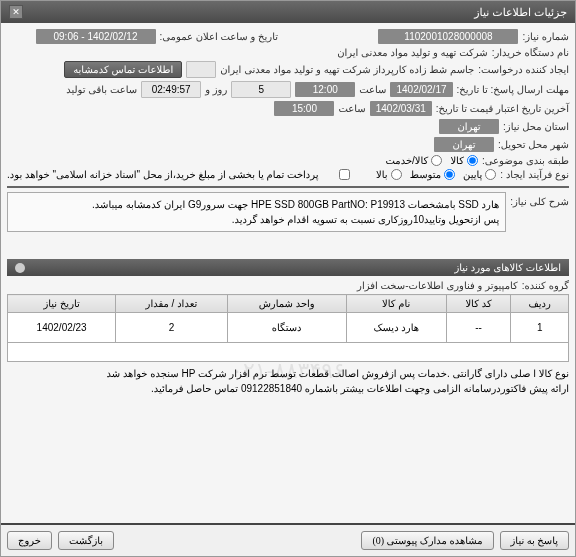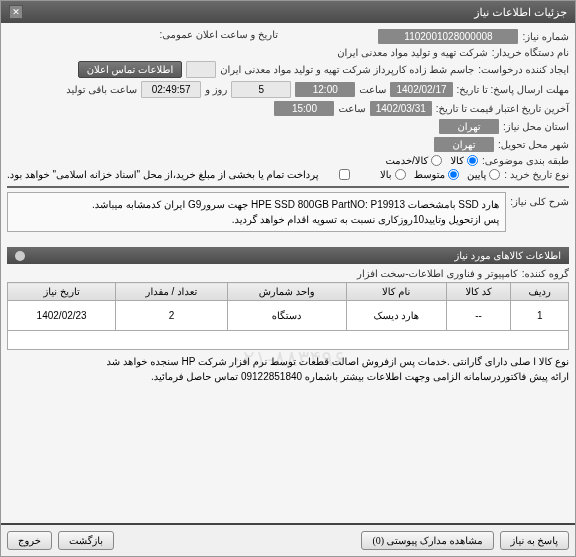--- a/index.html
+++ b/index.html
@@ -103,21 +103,21 @@
   border: none;
   border-top: 2px solid #666;
   margin: 6px 0 4px;
 }
 .desc-box {
   border: 1px solid #aaa;
   background: #fafafa;
   padding: 4px 6px;
   font-size: 10px;
   line-height: 1.5;
-  margin-bottom: 12px;
+  margin-bottom: 24px;
 }
 .section-header {
   background: linear-gradient(#6a6a6a, #4a4a4a);
   color: #fff;
   padding: 3px 8px;
   font-size: 10px;
   display: flex;
   justify-content: space-between;
   align-items: center;
   text-align: right;
@@ -210,34 +210,35 @@
     <div class="two-col">
       <div class="col">
         <div class="row">
           <span class="label">شماره نیاز:</span>
           <span class="field" style="min-width:140px">1102001028000008</span>
         </div>
       </div>
       <div class="col">
         <div class="row" style="justify-content:flex-start">
           <span class="label">تاریخ و ساعت اعلان عمومی:</span>
+          <span class="field" style="min-width:120px">1402/02/12 - 09:06</span>
         </div>
       </div>
     </div>
 
     <div class="row">
       <span class="label">نام دستگاه خریدار:</span>
       <span class="label">شرکت تهیه و تولید مواد معدنی ایران</span>
     </div>
 
     <div class="row">
       <span class="label">ایجاد کننده درخواست:</span>
       <span class="label">جاسم شط زاده کارپرداز شرکت تهیه و تولید مواد معدنی ایران</span>
       <span class="field light" style="min-width:30px">&nbsp;</span>
-      <span class="btn-link">اطلاعات تماس اعلان</span>
+      <span class="btn-link">اطلاعات تماس کدمشابه</span>
     </div>
 
     <div class="row">
       <span class="label">مهلت ارسال پاسخ: تا تاریخ:</span>
       <span class="field">1402/02/17</span>
       <span class="label">ساعت</span>
       <span class="field">12:00</span>
       <span class="field light">5</span>
       <span class="label">روز و</span>
       <span class="field light">02:49:57</span>
@@ -269,21 +270,21 @@
             <span>کالا</span>
           </label>
         <label>
             <input type="radio" style="">
             <span>کالا/خدمت</span>
           </label>
       </span>
     </div>
 
     <div class="row">
-      <span class="label">نوع تاریخ خرید :</span>
+      <span class="label">نوع فرآیند ایجاد :</span>
       <span class="radio-group">
         <label>
             <input type="radio" style="">
             <span>پایین</span>
           </label>
         <label>
             <input type="radio" checked="" style="">
             <span>متوسط</span>
           </label>
         <label>

